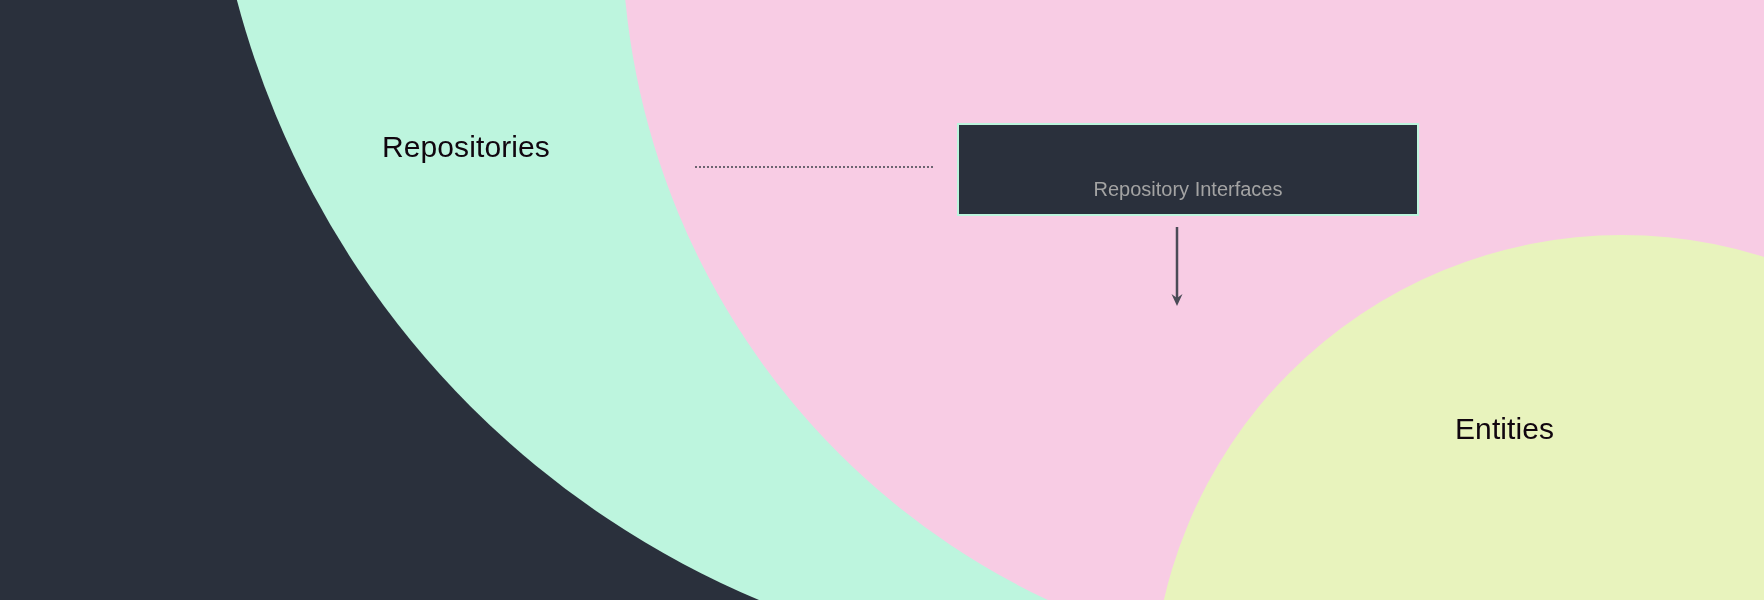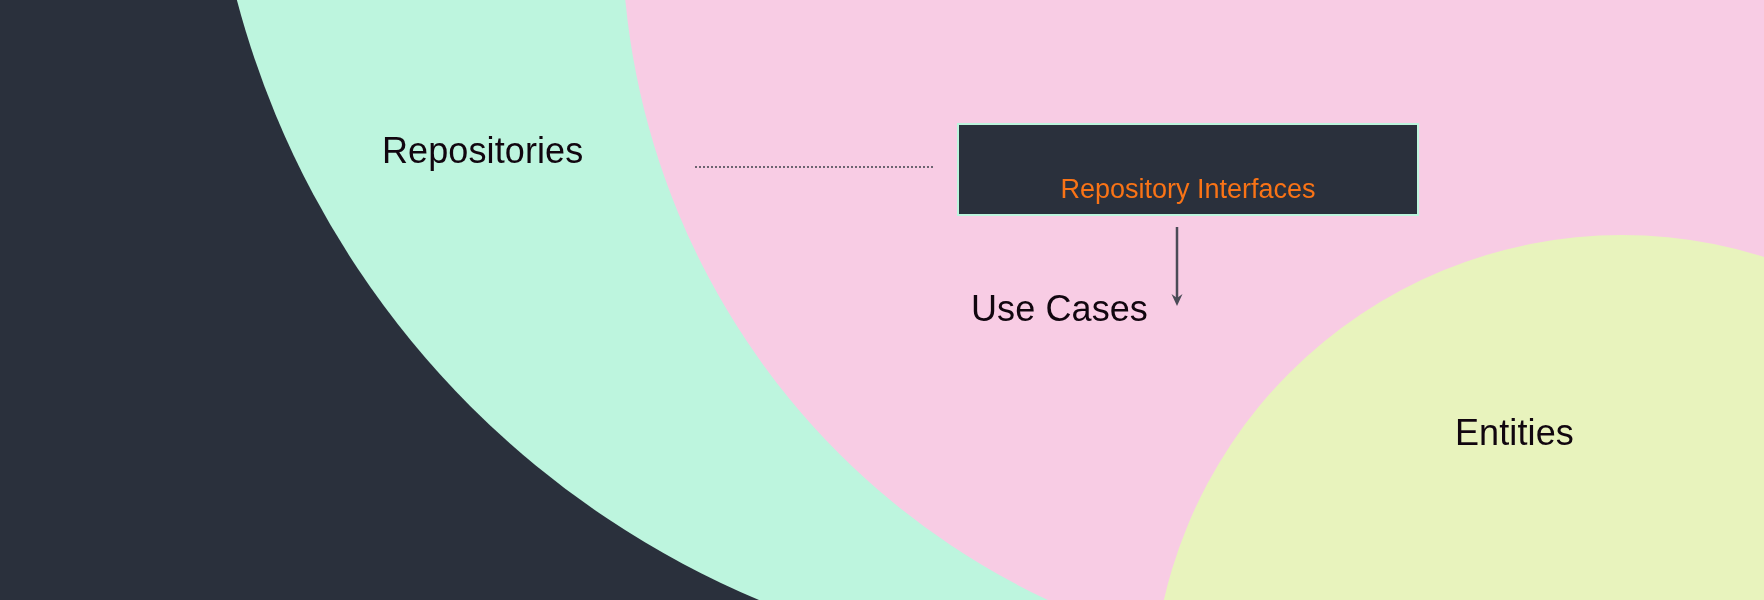--- a/index.html
+++ b/index.html
@@ -40,21 +40,21 @@
     left: 1152px;
     top: 235px;
     width: 940px;
     height: 940px;
     background: #e8f3bd;
   }
 
   .layer-label {
     position: absolute;
     color: #11060f;
-    font-size: 36px;
+    font-size: 30px;
     letter-spacing: 0.1px;
     white-space: nowrap;
   }
   #label-repositories { left: 382px; top: 130px; }
   #label-usecases     { left: 971px; top: 288px; }
   #label-entities     { left: 1455px; top: 412px; }
 
   
   #connector-dotted {
     position: absolute;
@@ -73,22 +73,22 @@
     width: 462px;
     height: 93px;
     background: #2a303c;
     border: 2px solid #bdf5de;
     box-sizing: border-box;
     display: flex;
     align-items: center;
     justify-content: center;
   }
   #repository-interfaces-label {
-    color: #f97316;
-    font-size: 27px;
+    color: #a3a3a3;
+    font-size: 20px;
     white-space: nowrap;
     margin-top: 40px;
   }
 
   
   #arrow-down {
     position: absolute;
     left: 1170px;
     top: 227px;
     width: 14px;
@@ -112,17 +112,16 @@
 
   <div id="repository-interfaces-box">
     <span id="repository-interfaces-label">Repository Interfaces</span>
   </div>
 
   <svg id="arrow-down" viewBox="0 0 14 80">
     <line x1="7" y1="0" x2="7" y2="72" stroke="#4b4b57" stroke-width="2.5"></line>
     <path d="M7 79 L1.5 67 L7 71 L12.5 67 Z" fill="#4b4b57"></path>
   </svg>
 
-  <div class="layer-label" id="label-usecases">Use Cases</div>
 
   <div class="layer-label" id="label-entities">Entities</div>
 
 </div>
 
 </body></html>

